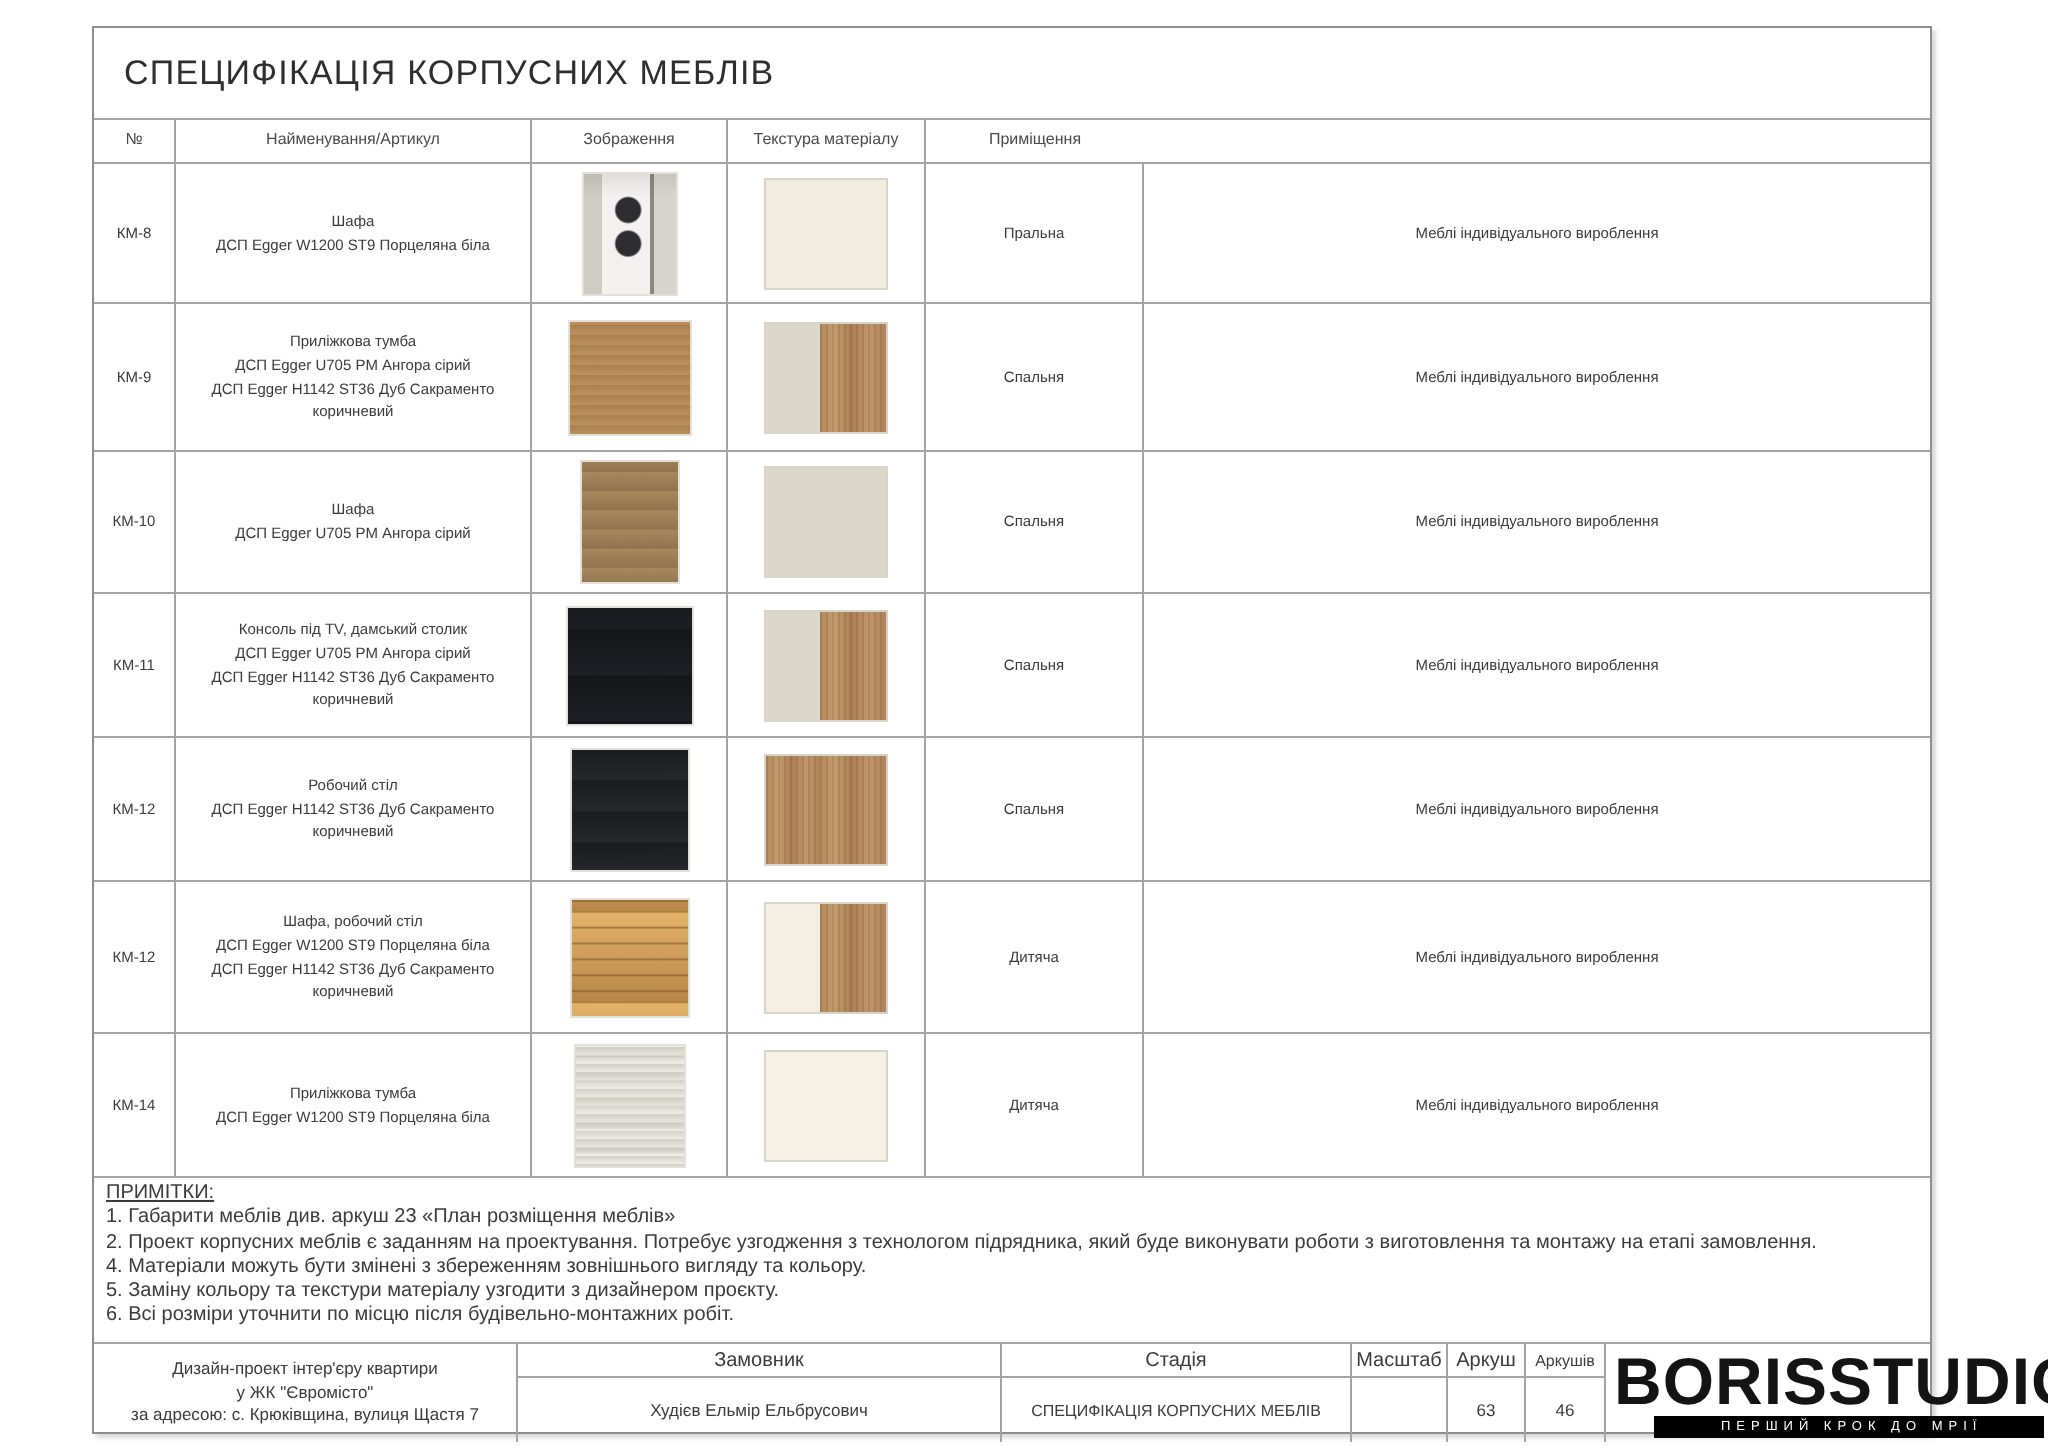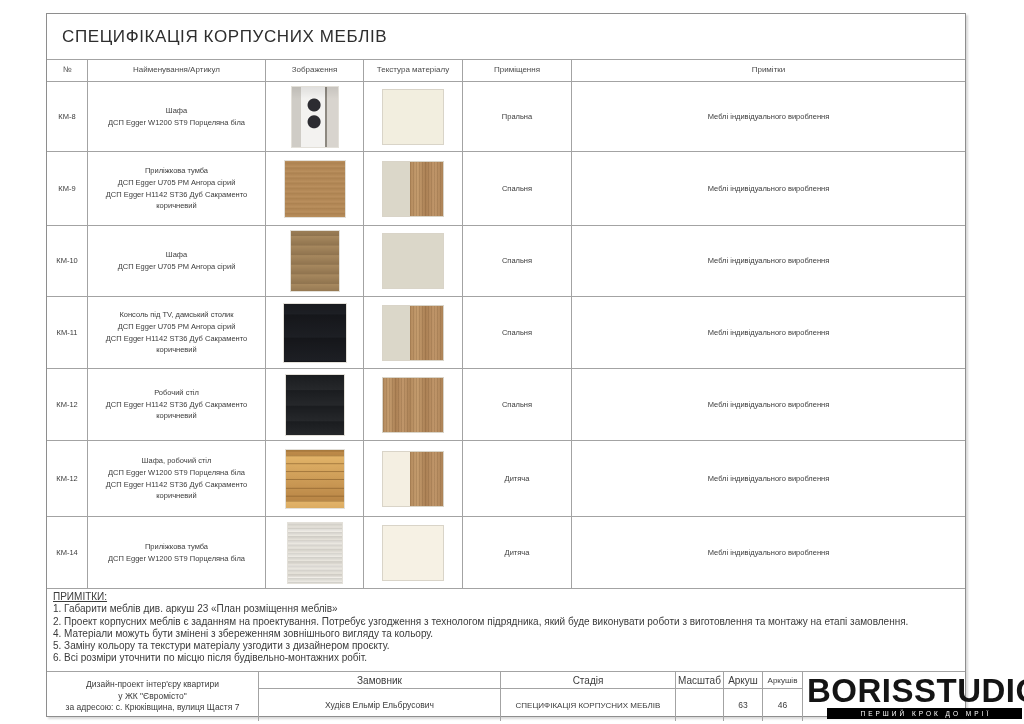--- a/index.html
+++ b/index.html
@@ -110,21 +110,20 @@
   <div class="title-row">
     <h1>СПЕЦИФІКАЦІЯ КОРПУСНИХ МЕБЛІВ</h1>
   </div>
 
   <div class="grid-row thead">
     <div class="cell">№</div>
     <div class="cell">Найменування/Артикул</div>
     <div class="cell">Зображення</div>
     <div class="cell">Текстура матеріалу</div>
     <div class="cell">Приміщення</div>
-    <div class="cell">Примітки</div>
   </div>
 
   <div class="grid-row h70">
     <div class="cell">КМ-8</div>
     <div class="cell">Шафа
 ДСП Egger W1200 ST9 Порцеляна біла</div>
     <div class="cell"><div class="photo p0"></div></div>
     <div class="cell">
       <div class="swatch">
         <div class="half l" style="background: rgb(242, 238, 223);"></div>

